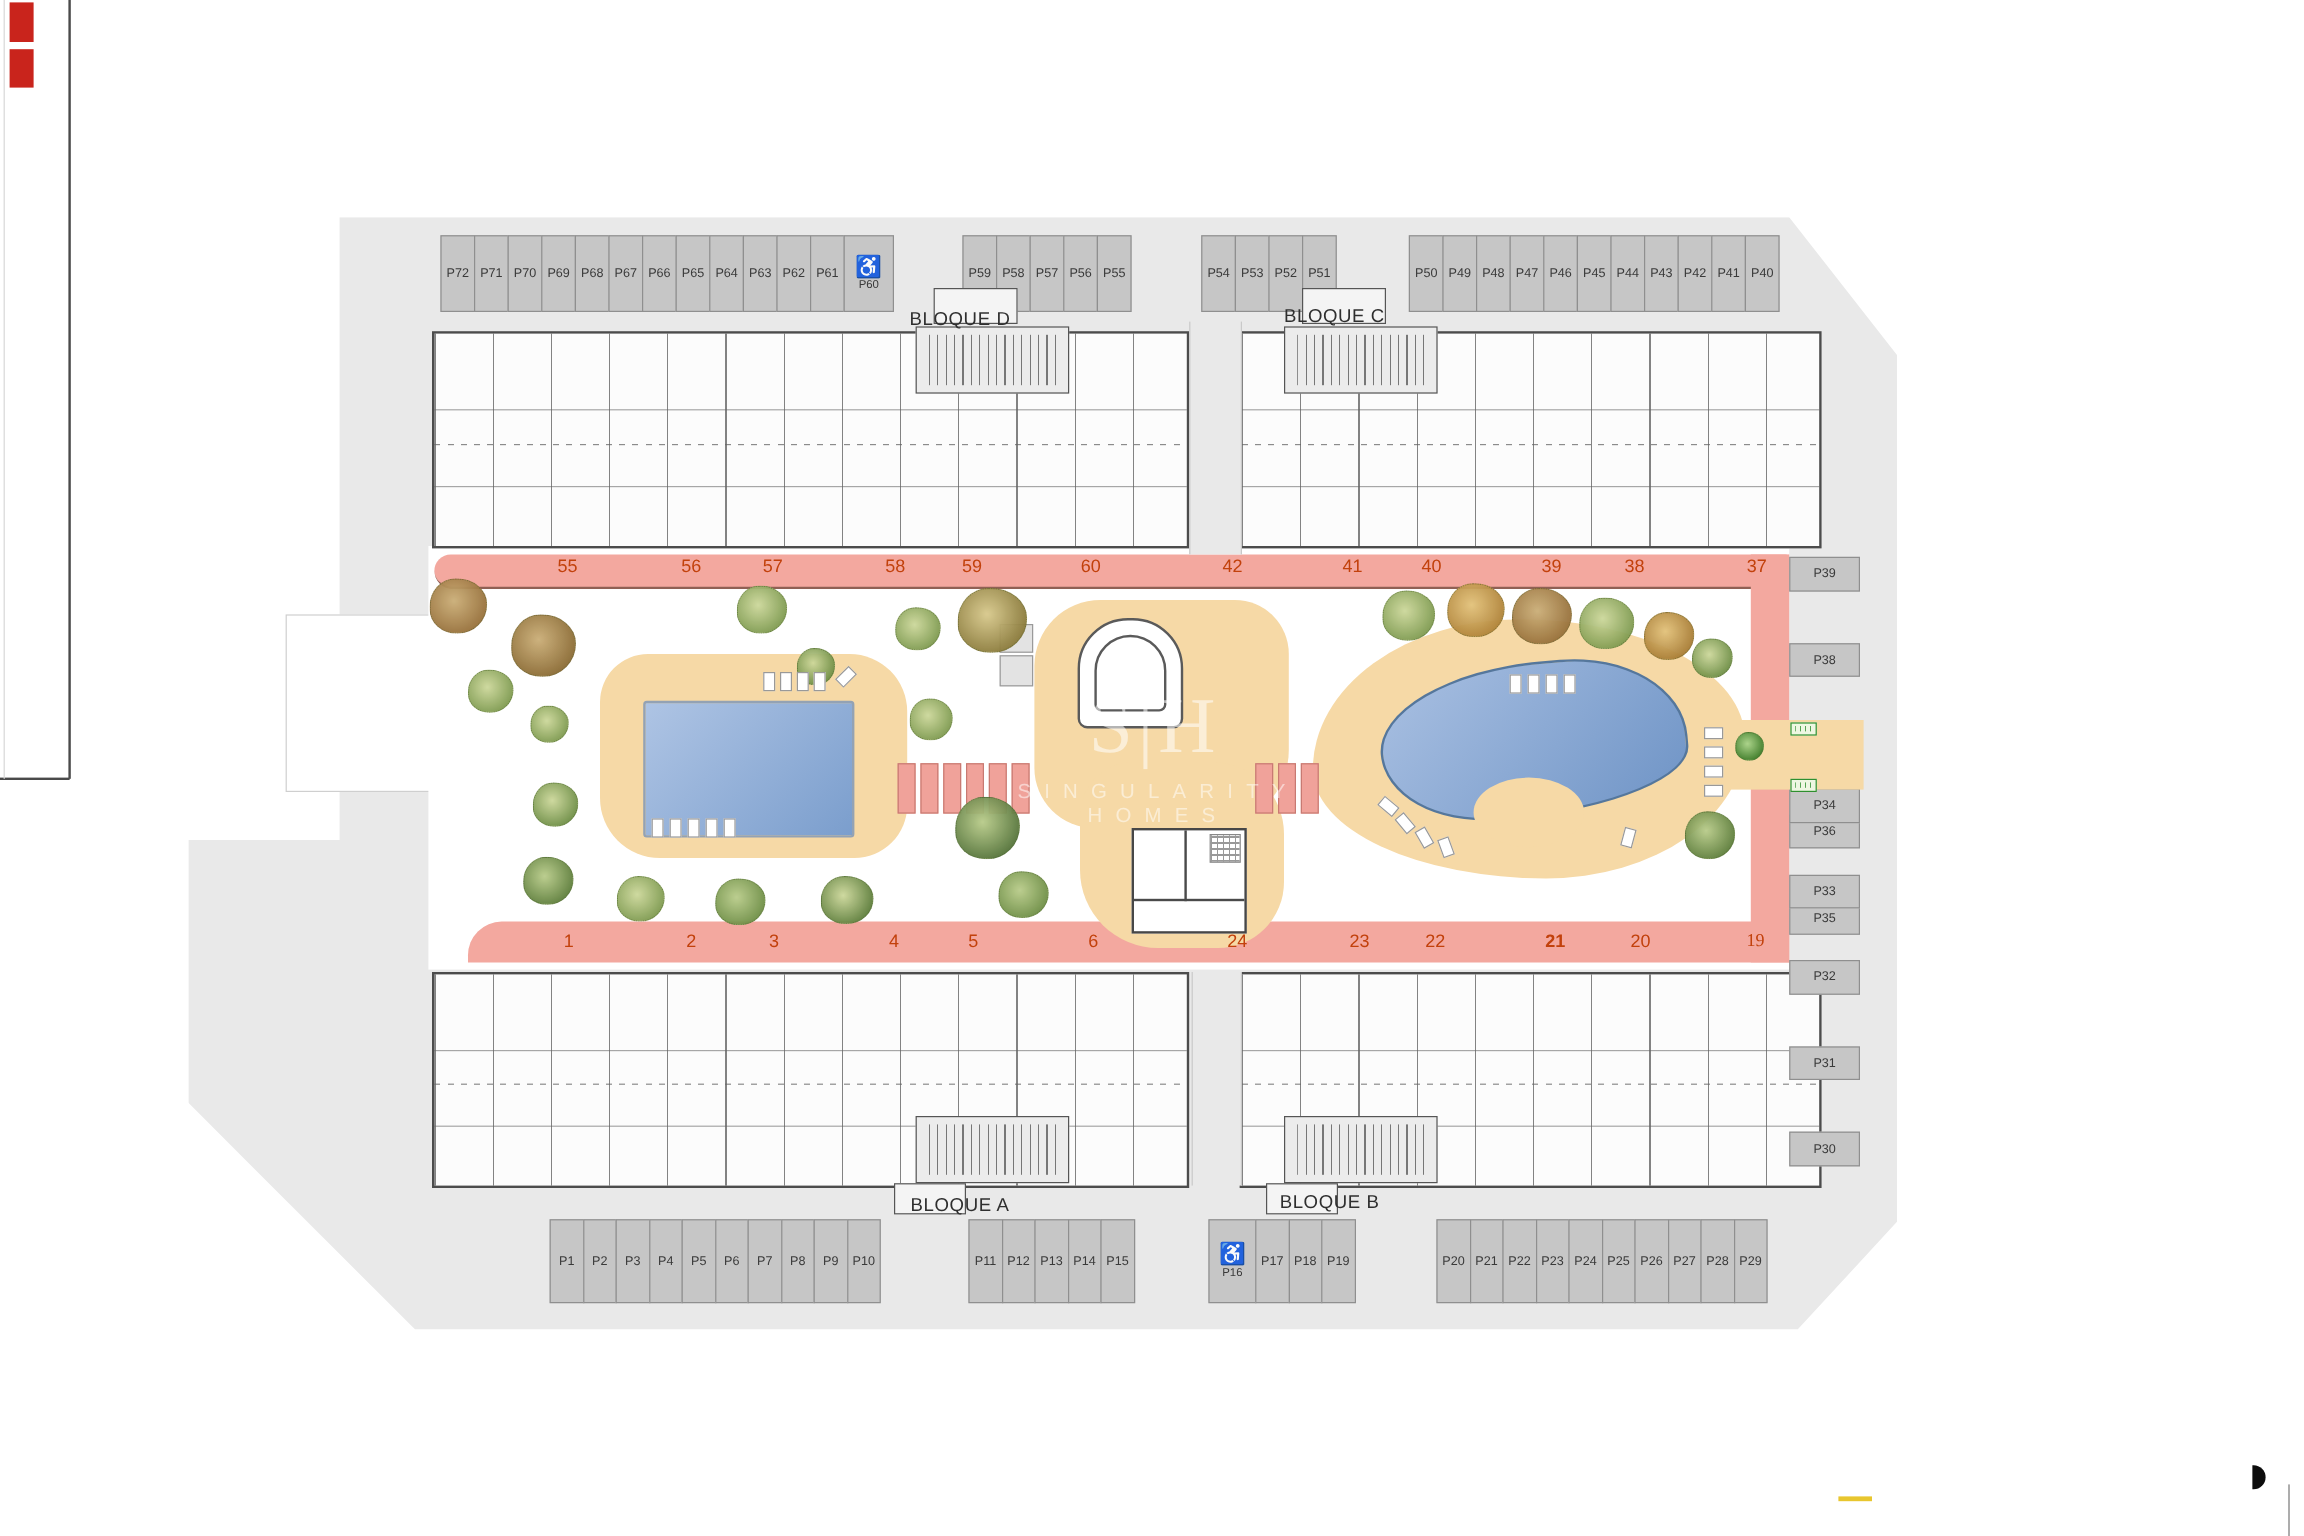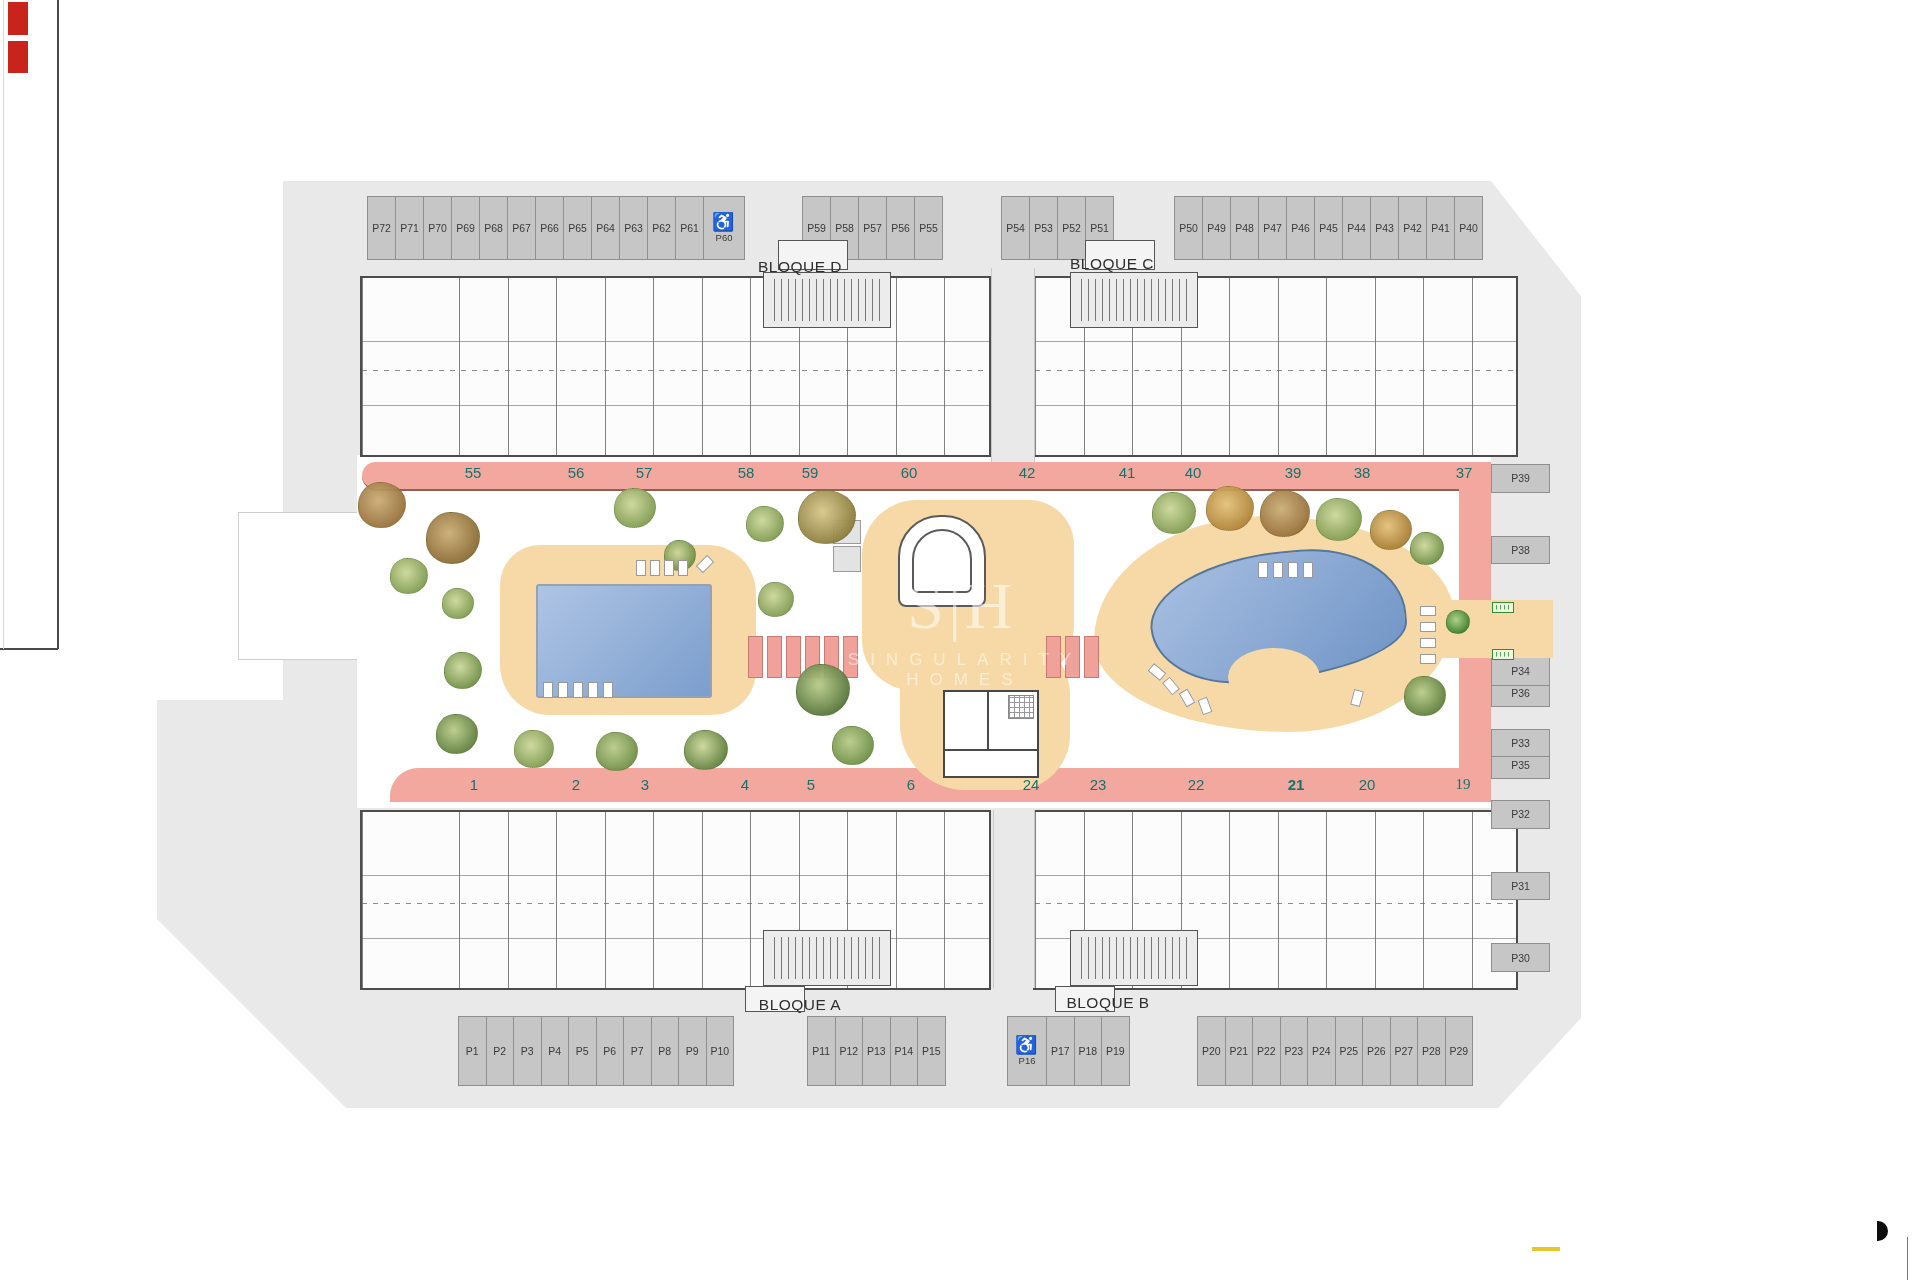--- a/index.html
+++ b/index.html
@@ -97,21 +97,21 @@
   .wc{font-size:18px;line-height:19px;color:#111;}
   .pg-b .stall{width:28.5px;height:70px;}
   .pg-b .stall.dis{width:40px;}
   .pg-r{flex-direction:column;}
   .pg-r .stall{width:59px;height:28.6px;margin-left:0;margin-top:-1px;}
 
   
   .block-label{position:absolute;transform:translateX(-50%);font-size:15.5px;letter-spacing:.5px;
       color:#2f2f2f;z-index:6;white-space:nowrap;}
   .numrow{position:absolute;left:0;width:100%;height:0;z-index:6;}
-  .unum{position:absolute;transform:translateX(-50%);font-size:15px;color:#0f766e;}
+  .unum{position:absolute;transform:translateX(-50%);font-size:15px;color:#c2410c;}
 
   .tag{position:absolute;width:20px;height:9px;background:#eef7e2;border:1px solid #2f8f2f;z-index:6;
       background-image:repeating-linear-gradient(90deg,rgba(47,143,47,.8) 0 1px,transparent 1px 4px);
       background-size:70% 50%;background-position:center;background-repeat:no-repeat;}
 
   
   .wm1{position:absolute;left:880px;top:568px;width:164px;text-align:center;z-index:7;
       font-family:"Liberation Serif",serif;font-size:66px;color:rgba(255,255,255,.55);letter-spacing:4px;}
   .wm2{position:absolute;left:790px;top:650px;width:350px;text-align:center;z-index:7;
       font-size:17px;letter-spacing:11px;color:rgba(255,255,255,.52);}
@@ -523,21 +523,21 @@
       <span class="unum" style="left: 1464px;">37</span>
     </div>
   <div class="numrow" style="top:776px;">
       <span class="unum" style="left: 474px;">1</span>
       <span class="unum" style="left: 576px;">2</span>
       <span class="unum" style="left: 645px;">3</span>
       <span class="unum" style="left: 745px;">4</span>
       <span class="unum" style="left: 811px;">5</span>
       <span class="unum" style="left: 911px;">6</span>
       <span class="unum" style="left: 1031px;">24</span>
-      <span class="unum" style="left: 1098px;">23</span>
+      <span class="unum" style="left: 1133px;">23</span>
       <span class="unum" style="left: 1196px;">22</span>
       <span class="unum" style="left: 1296px; font-weight: bold;">21</span>
       <span class="unum" style="left: 1367px;">20</span>
       <span class="unum" style="left: 1463px; font-family: Liberation Serif, serif;">19</span>
     </div>
 
   <div class="tag" style="left:1492px;top:602px;"></div>
   <div class="tag" style="left:1492px;top:649px;"></div>
 
   <div class="wm1">S|H</div>

